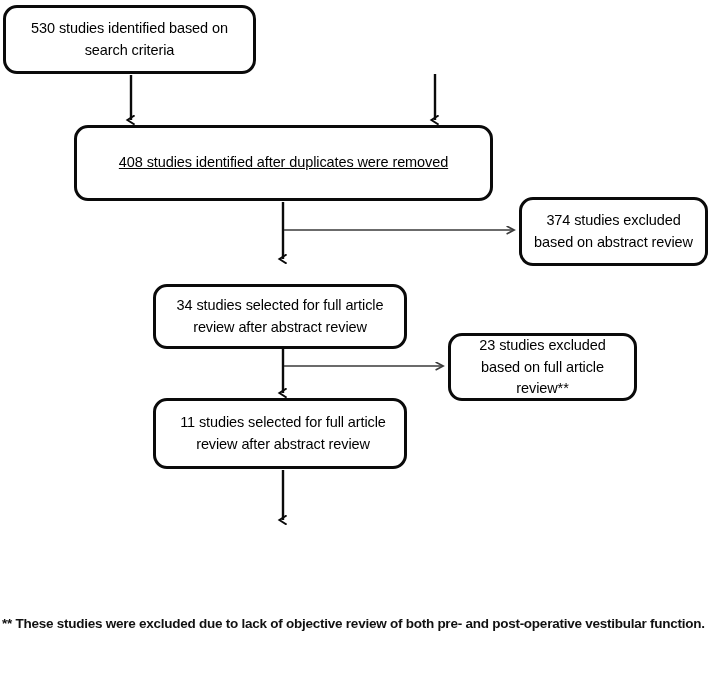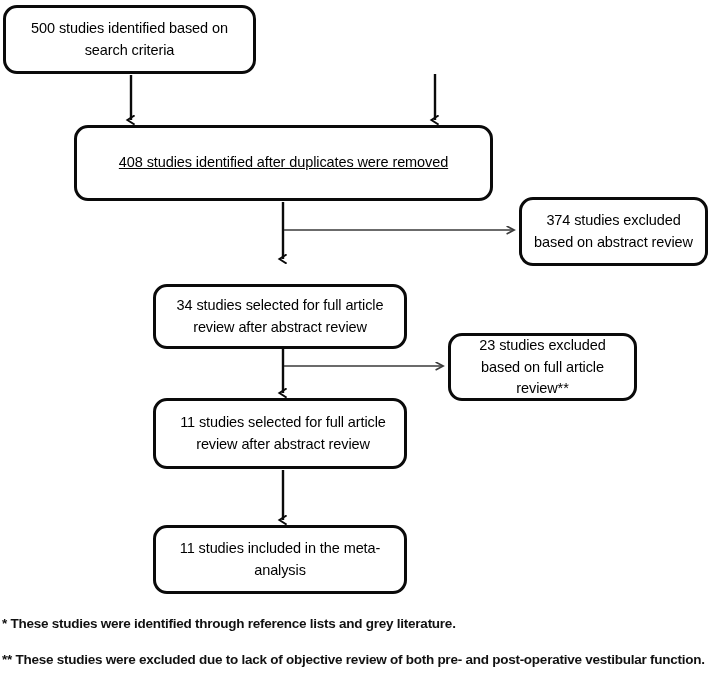--- a/index.html
+++ b/index.html
@@ -94,21 +94,21 @@
     <line x1="284" y1="230" x2="514" y2="230" stroke="#3a3a3a" stroke-width="1.6" marker-end="url(#arrow-branch)"></line>
 
     <line x1="283" y1="338" x2="283" y2="393" stroke="#0a0a0a" stroke-width="2.4" marker-end="url(#arrow-main)"></line>
 
     <line x1="284" y1="366" x2="443" y2="366" stroke="#3a3a3a" stroke-width="1.6" marker-end="url(#arrow-branch)"></line>
 
     <line x1="283" y1="470" x2="283" y2="520" stroke="#0a0a0a" stroke-width="2.4" marker-end="url(#arrow-main)"></line>
   </svg>
 
   <div class="node" id="node-identified-search">
-    <span>500 studies identified based on search criteria</span>
+    <span>530 studies identified based on search criteria</span>
   </div>
 
 
   <div class="node" id="node-after-duplicates">
     <span>408 studies identified after duplicates were removed</span>
   </div>
 
   <div class="node" id="node-excluded-abstract">
     <span>374 studies excluded based on abstract review</span>
   </div>
@@ -118,22 +118,18 @@
   </div>
 
   <div class="node" id="node-excluded-full">
     <span>23 studies excluded based on full article review**</span>
   </div>
 
   <div class="node" id="node-selected-11">
     <span>11 studies selected for full article review after abstract review</span>
   </div>
 
-  <div class="node" id="node-included-11">
-    <span>11 studies included in the meta-analysis</span>
-  </div>
 
   <div class="footnotes">
-    <div class="footnote first">* These studies were identified through reference lists and grey literature.</div>
     <div class="footnote">** These studies were excluded due to lack of objective review of both pre- and post-operative vestibular function.</div>
   </div>
 
 </div>
 
 </body></html>

